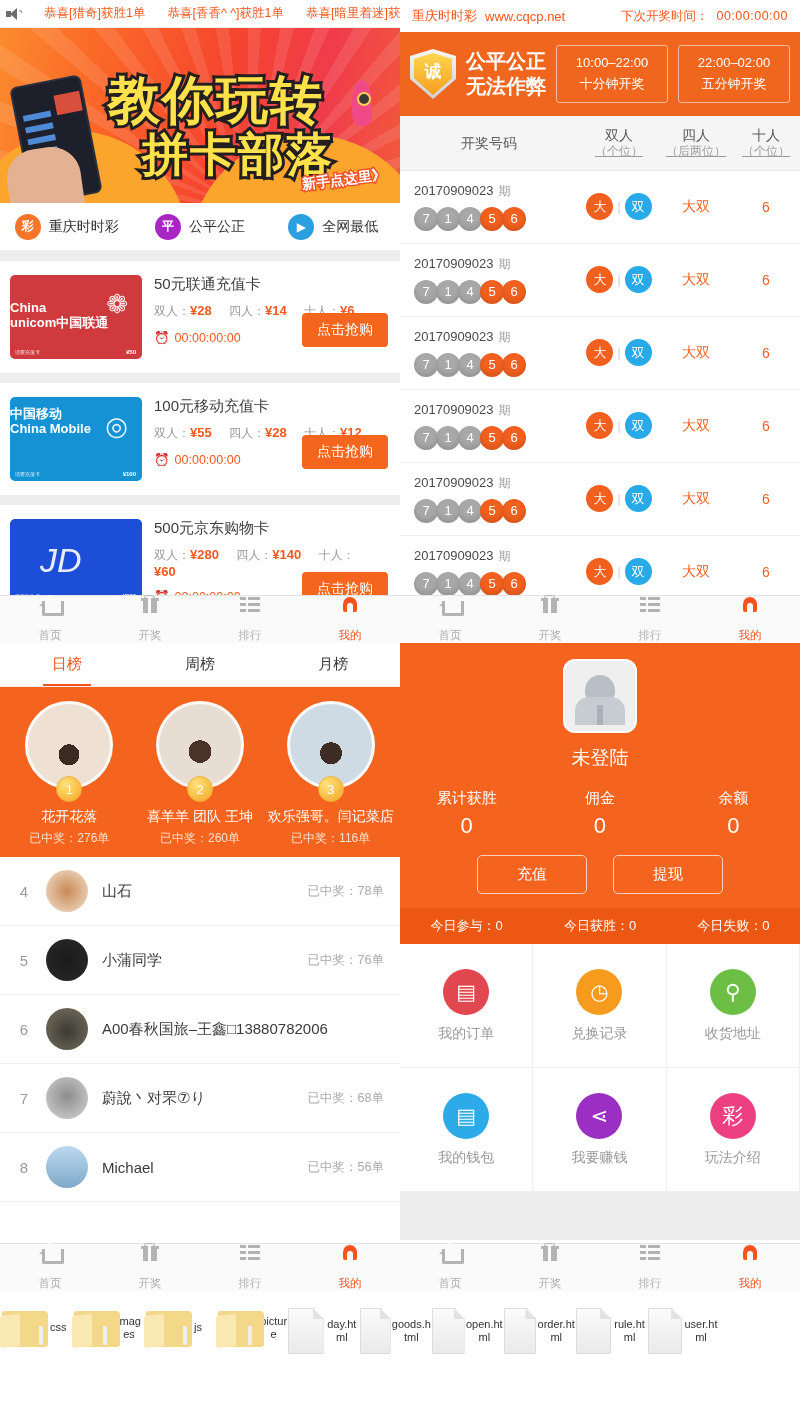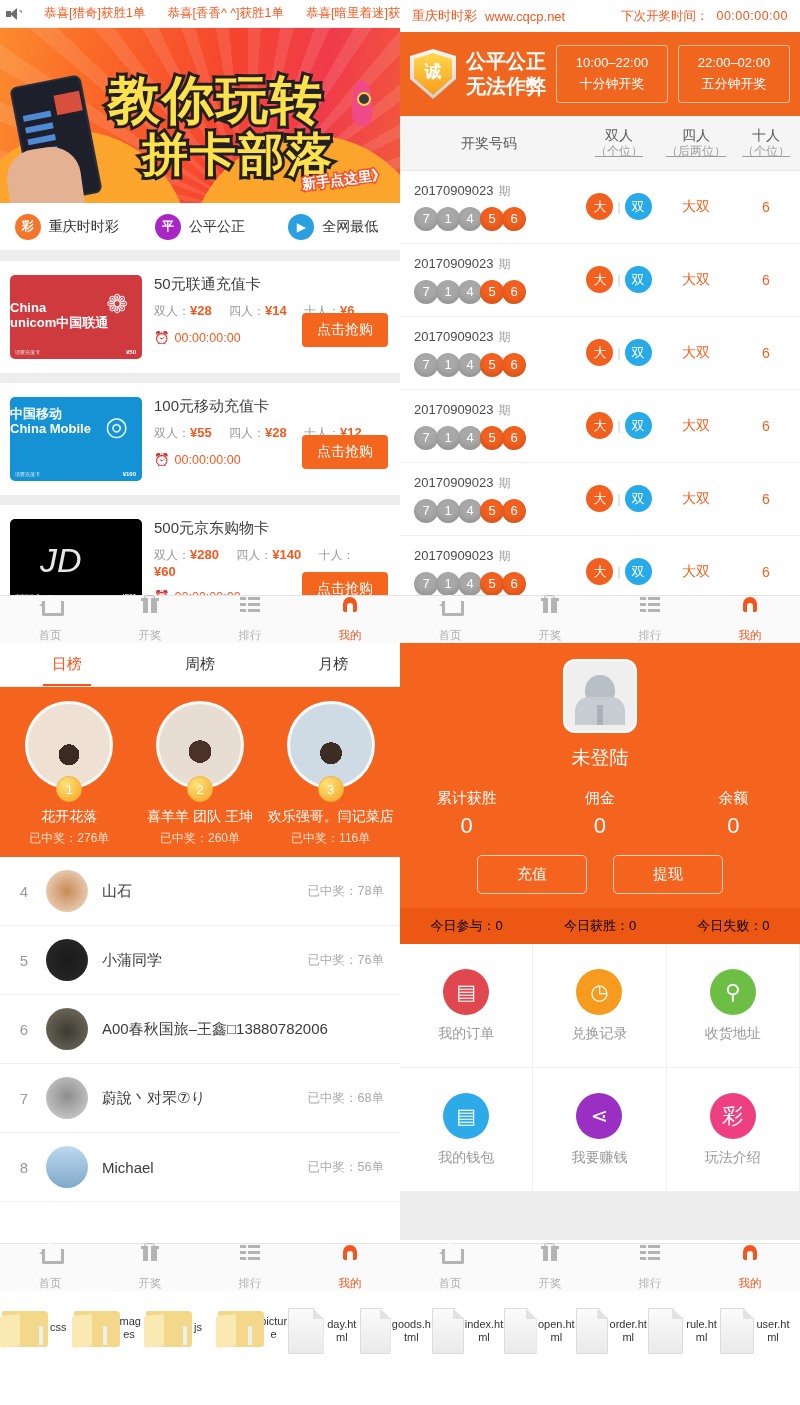--- a/index.html
+++ b/index.html
@@ -59,21 +59,21 @@
   .gapbar { height:10px; background:#ededed; }
 
   
   .prow { display:flex; padding:14px 10px; background:#fff; align-items:flex-start; gap:12px; }
   .pcard { width:132px; height:84px; border-radius:5px; flex:0 0 auto; position:relative; overflow:hidden;
      color:#fff; }
   .pcard .tag { position:absolute; left:5px; bottom:4px; font-size:5px; opacity:.85;}
   .pcard .amt { position:absolute; right:6px; bottom:4px; font-size:6px; font-weight:bold;}
   .pc-unicom{background:#cf3a3e;}
   .pc-mobile{background:#1492d3;}
-  .pc-jd{background:#000000;}
+  .pc-jd{background:#1d4ed8;}
   .pcard .brand{position:absolute;left:0;top:26px;font-size:13px;font-weight:bold;line-height:1.15;}
   .pcard .logo{position:absolute;right:14px;top:14px;font-size:26px;opacity:.9;}
   .pinfo { flex:1; min-width:0; position:relative; }
   .ptitle { font-size:15px; color:#3c3c3c; margin-bottom:9px; }
   .pprice { font-size:12px; color:#9a9a9a; margin-bottom:10px; }
   .pprice b { color:#f3591f; font-weight:bold; font-size:13px; margin-right:14px;}
   .pclock { font-size:12.5px; color:#f3591f; display:flex; align-items:center; gap:5px;}
   .buybtn { position:absolute; right:2px; bottom:-2px; background:#f4661d; color:#fff;
      border:none; border-radius:4px; font-size:14px; padding:8px 15px; cursor:pointer;
      font-family:inherit;}
@@ -179,21 +179,21 @@
   .uav .tie{position:absolute;left:50%;bottom:6px;transform:translateX(-50%);width:6px;height:20px;
      background:#aab1b9;}
   .uname{color:#fff;font-size:19px;margin-top:12px;}
   .ustats{display:flex;margin-top:18px;justify-content:space-between;}
   .ustats .us{flex:1;text-align:center;color:#fff;}
   .ustats .us .lb{font-size:15px;} .ustats .us .vl{font-size:22px;margin-top:5px;}
   .ubtns{display:flex;justify-content:center;gap:26px;margin-top:16px;}
   .ubtns button{background:transparent;border:1px solid rgba(255,255,255,.7);border-radius:5px;
      color:#fff;font-size:15px;padding:9px 0;width:110px;cursor:pointer;font-family:inherit;}
   .ustrip{background:#ec5713;display:flex;padding:9px 0;}
-  .ustrip div{flex:1;text-align:center;color:#000000;font-size:13px;}
+  .ustrip div{flex:1;text-align:center;color:#ffffff;font-size:13px;}
   .grid{display:flex;flex-wrap:wrap;background:#fff;}
   .gcell{width:33.333%;height:124px;display:flex;flex-direction:column;align-items:center;
      justify-content:center;gap:10px;border-right:1px solid #f0f0f0;border-bottom:1px solid #f0f0f0;}
   .gi{width:46px;height:46px;border-radius:50%;display:flex;align-items:center;justify-content:center;
      color:#fff;font-size:21px;}
   .gcell .gl{font-size:14px;color:#9a9a9a;}
   .fillgray{height:48px;background:#ededed;}
 
   
   .files{position:absolute;left:0;top:1300px;width:800px;height:105px;background:#fff;
@@ -810,45 +810,38 @@
           <span class="pg"></span>
           <span class="cr"></span>
         </div>
         <div class="fname">goods.html</div>
       </div>
       <div class="fitem">
         <div class="fileic">
           <span class="pg"></span>
           <span class="cr"></span>
         </div>
-        <div class="fname">index.html</div>
+        <div class="fname">open.html</div>
       </div>
       <div class="fitem">
         <div class="fileic">
           <span class="pg"></span>
           <span class="cr"></span>
         </div>
-        <div class="fname">open.html</div>
+        <div class="fname">order.html</div>
       </div>
       <div class="fitem">
         <div class="fileic">
           <span class="pg"></span>
           <span class="cr"></span>
         </div>
-        <div class="fname">order.html</div>
+        <div class="fname">rule.html</div>
       </div>
       <div class="fitem">
         <div class="fileic">
           <span class="pg"></span>
           <span class="cr"></span>
         </div>
-        <div class="fname">rule.html</div>
-      </div>
-      <div class="fitem">
-        <div class="fileic">
-          <span class="pg"></span>
-          <span class="cr"></span>
-        </div>
         <div class="fname">user.html</div>
       </div>
     </div>
 
 </div>
 
 </body></html>

